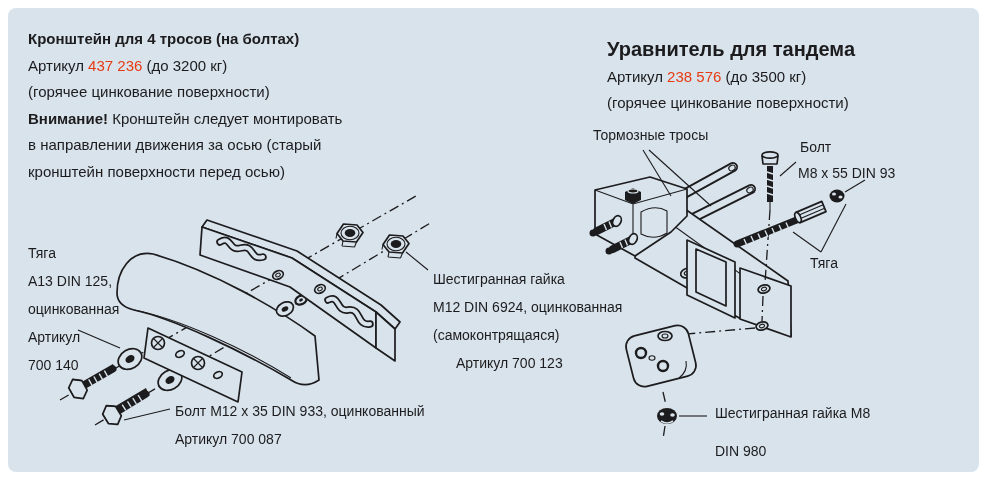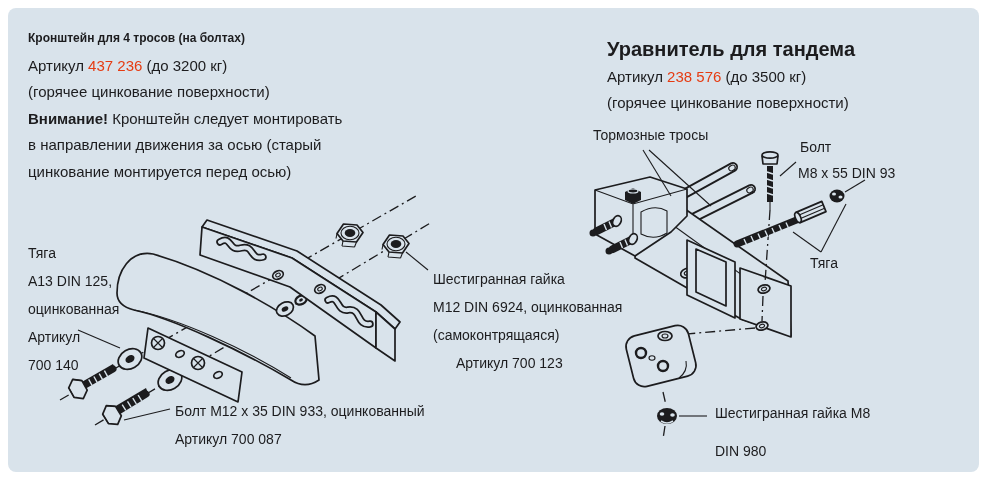--- a/index.html
+++ b/index.html
@@ -8,21 +8,21 @@
     background:#ffffff;
     font-family:"Liberation Sans","DejaVu Sans",sans-serif;
     color:#1c1c1e;
   }
   .panel{
     position:absolute;left:8px;top:8px;width:971px;height:464px;
     background:#d9e3eb;border-radius:8px;
   }
   .t{position:absolute;white-space:nowrap;font-size:15px;line-height:17px;}
   .b{font-weight:bold;}
-  .ttl{font-size:12px;font-weight:bold;}
+  .ttl{font-size:15px;font-weight:bold;}
   .lbl{font-size:14px;line-height:16px;}
   .red{color:#e63b11;}
   svg{position:absolute;overflow:visible;}
   .fc{stroke:#1c1c1e;stroke-width:1.7;fill:#d9e3eb;stroke-linejoin:round;}
   .thin{stroke:#1c1c1e;stroke-width:1.1;fill:none;}
   .dash{stroke:#1c1c1e;stroke-width:1.3;fill:none;stroke-dasharray:10 4 2 4;}
   .blk{fill:#1c1c1e;stroke:none;}
   .hatch{stroke:#d9e3eb;stroke-width:1.4;fill:none;}
 </style>
 </head>
@@ -225,21 +225,21 @@
   <span>Артикул</span>
   <span class="red">437 236</span>
   <span>(до 3200 кг)</span>
 </div>
 <div class="t" style="left:28px;top:83px">(горячее цинкование поверхности)</div>
 <div class="t" style="left:28px;top:110px">
   <span class="b">Внимание!</span>
   <span>Кронштейн следует монтировать</span>
 </div>
 <div class="t" style="left:28px;top:136px">в направлении движения за осью (старый</div>
-<div class="t" style="left:28px;top:163px">цинкование монтируется перед осью)</div>
+<div class="t" style="left:28px;top:163px">кронштейн поверхности перед осью)</div>
 
 <div class="t lbl" style="left:28px;top:245px">Тяга</div>
 <div class="t lbl" style="left:28px;top:273px">А13 DIN 125,</div>
 <div class="t lbl" style="left:28px;top:301px">оцинкованная</div>
 <div class="t lbl" style="left:28px;top:329px">Артикул</div>
 <div class="t lbl" style="left:28px;top:357px">700 140</div>
 
 <div class="t lbl" style="left:433px;top:271px">Шестигранная гайка</div>
 <div class="t lbl" style="left:433px;top:299px">М12 DIN 6924, оцинкованная</div>
 <div class="t lbl" style="left:433px;top:327px">(самоконтрящаяся)</div>

